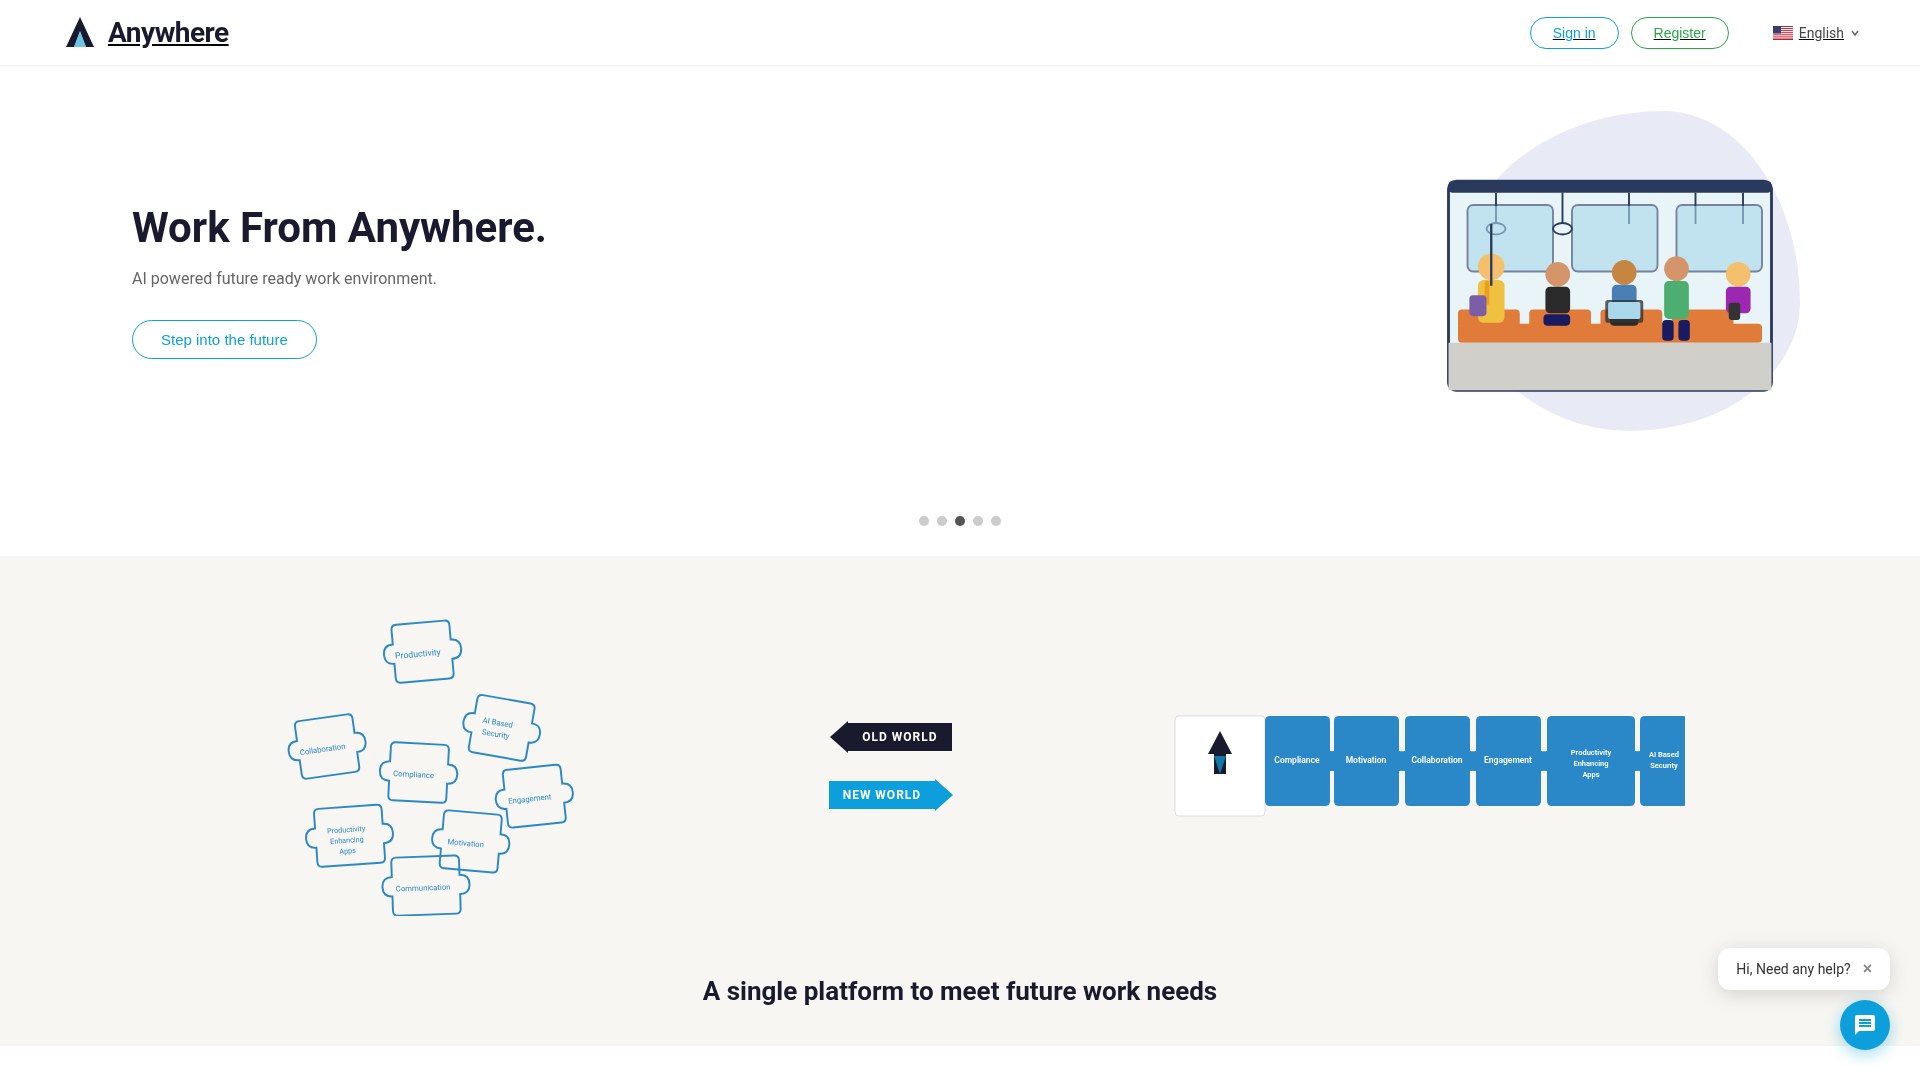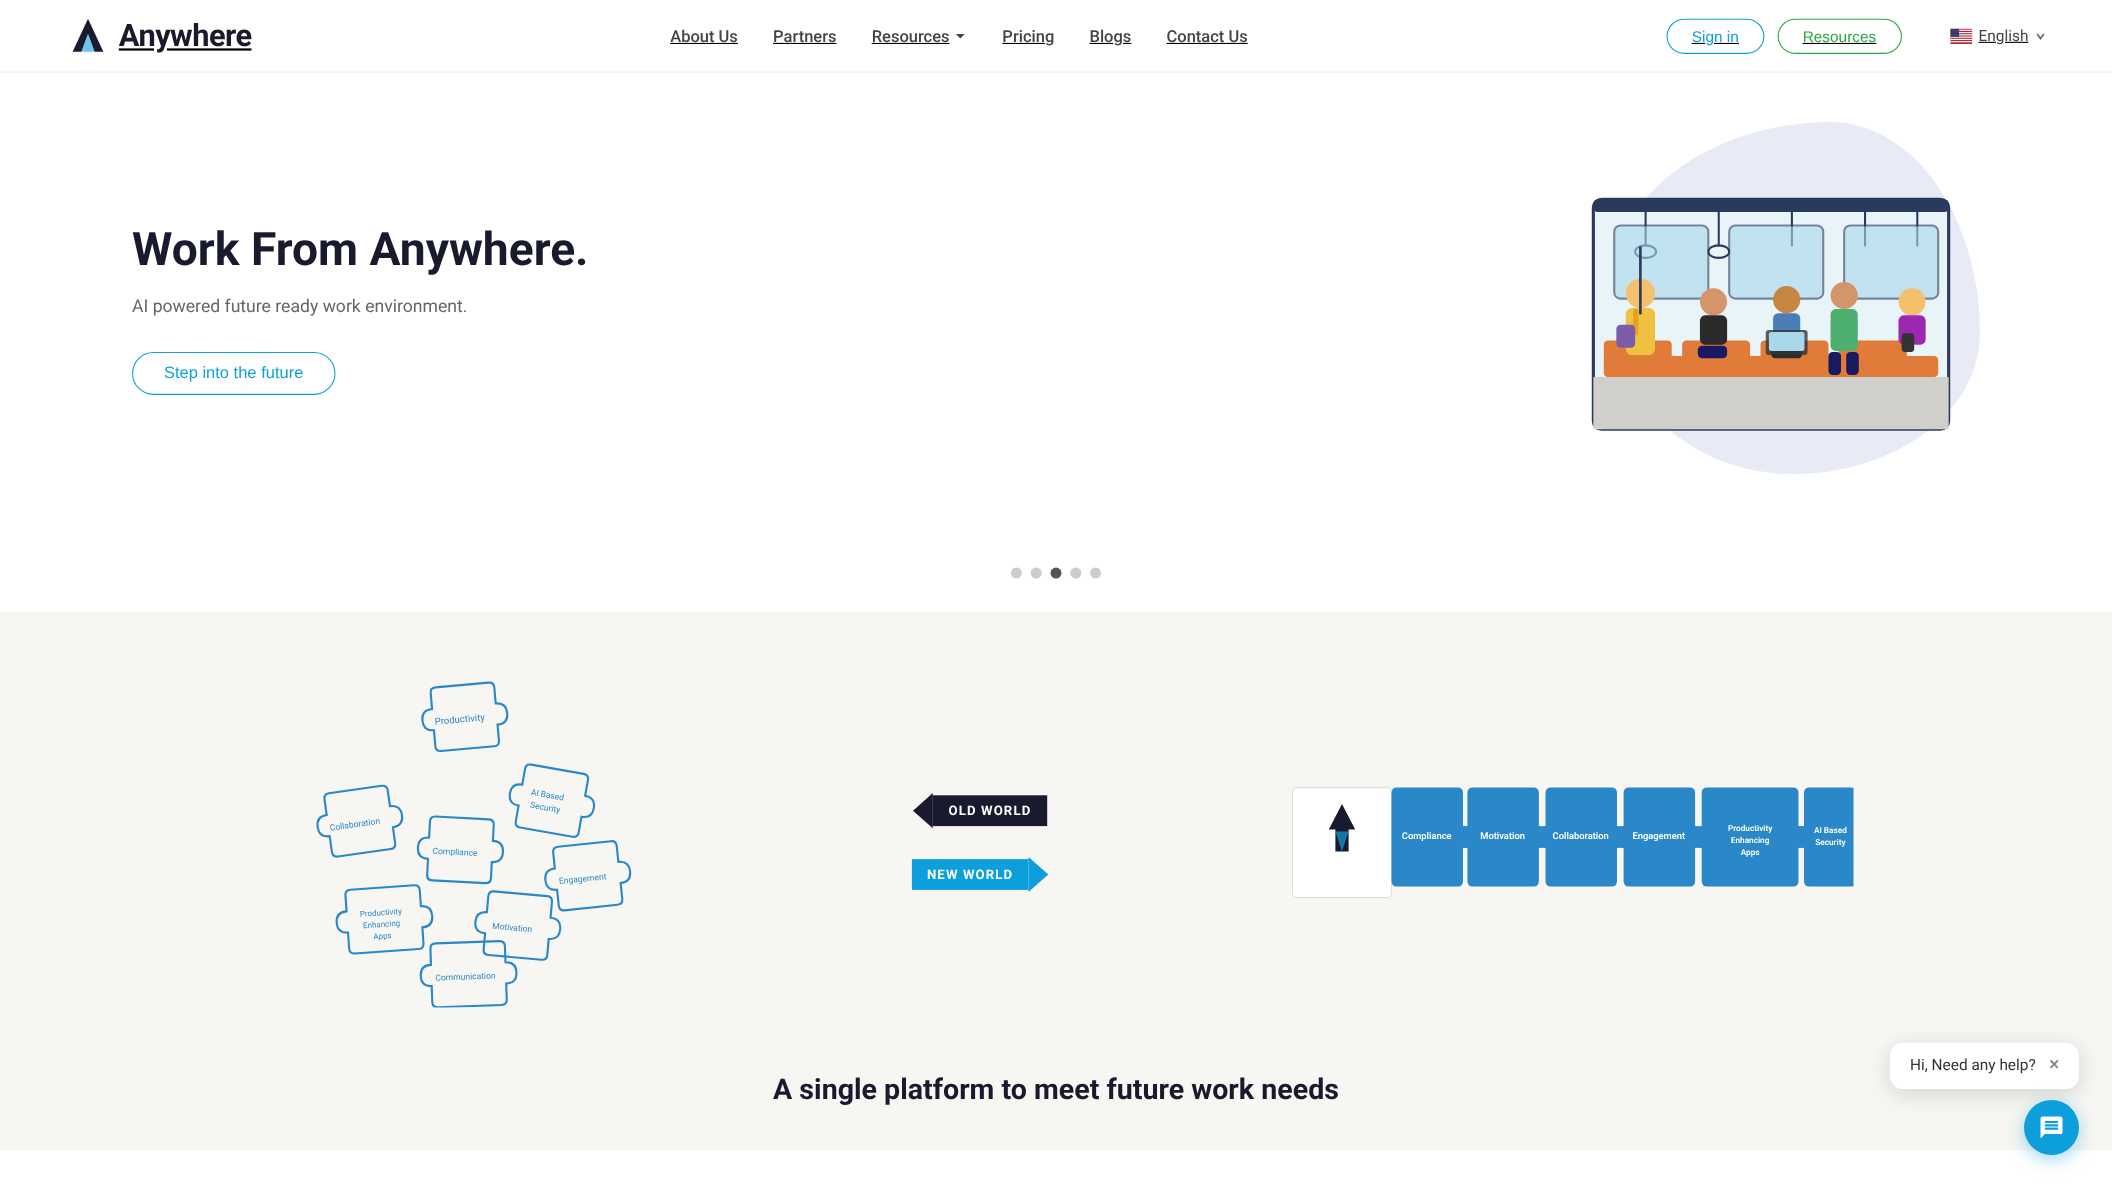--- a/index.html
+++ b/index.html
@@ -25,21 +25,21 @@
     }
     .btn-register {
       border: 1.5px solid #28a745; color: #28a745; background: transparent;
       padding: 7px 22px; border-radius: 20px; font-size: 14px; font-weight: 500; cursor: pointer;
     }
     .nav-lang { display: flex; align-items: center; gap: 6px; cursor: pointer; font-size: 14px; color: #444; padding-left: 32px; }
 
     
     .hero {
       display: flex; align-items: center; justify-content: center;
-      min-height: 430px; padding: 40px 120px; background: #fff; position: relative;
+      min-height: 430px; padding: 40px 120px; background: #fff; position: relative; margin-left: 12px;
     }
     .hero-content { flex: 1; max-width: 520px; }
     .hero-title { font-size: 42px; font-weight: 700; color: #1a1a2e; line-height: 1.2; margin-bottom: 16px; }
     .hero-subtitle { font-size: 16px; color: #666; margin-bottom: 32px; }
     .btn-future {
       border: 1.5px solid #0d9fdb; color: #0d9fdb; background: transparent;
       padding: 10px 28px; border-radius: 24px; font-size: 15px; font-weight: 500; cursor: pointer;
     }
     .hero-image { flex: 1; display: flex; justify-content: flex-end; align-items: center; }
     .hero-illustration { width: 380px; height: 300px; position: relative; }
@@ -105,37 +105,24 @@
 
 <nav>
   <a class="nav-logo" href="#">
     <svg class="logo-icon" viewBox="0 0 40 40" fill="none" xmlns="http://www.w3.org/2000/svg">
       <polygon points="20,4 6,34 14,34 20,18 26,34 34,34" fill="#1a1a2e"></polygon>
       <polygon points="20,18 14,34 26,34" fill="#0d9fdb" opacity="0.6"></polygon>
     </svg>
     <span class="logo-text">Anywhere</span>
   </a>
 
-  <div class="nav-links">
-    <a class="nav-link" href="#">About Us</a>
-    <a class="nav-link" href="#">Partners</a>
-    <span class="nav-link-dropdown">
-      <span>Resources</span>
-      <svg viewBox="0 0 12 12" fill="currentColor">
-          <path d="M2 4l4 4 4-4"></path>
-        </svg>
-    </span>
-    <a class="nav-link" href="#">Pricing</a>
-    <a class="nav-link" href="#">Blogs</a>
-    <a class="nav-link" href="#">Contact Us</a>
-  </div>
 
   <div class="nav-actions">
     <button class="btn-signin">Sign in</button>
-    <button class="btn-register">Resources</button>
+    <button class="btn-register">Register</button>
     <div class="nav-lang">
       <svg width="20" height="14" viewBox="0 0 20 14">
         <rect width="20" height="14" fill="#B22234"></rect>
         <rect y="1" width="20" height="1.08" fill="#fff"></rect>
         <rect y="3.08" width="20" height="1.08" fill="#fff"></rect>
         <rect y="5.15" width="20" height="1.08" fill="#fff"></rect>
         <rect y="7.23" width="20" height="1.08" fill="#fff"></rect>
         <rect y="9.31" width="20" height="1.08" fill="#fff"></rect>
         <rect y="11.38" width="20" height="1.08" fill="#fff"></rect>
         <rect width="8" height="7.5" fill="#3C3B6E"></rect>

